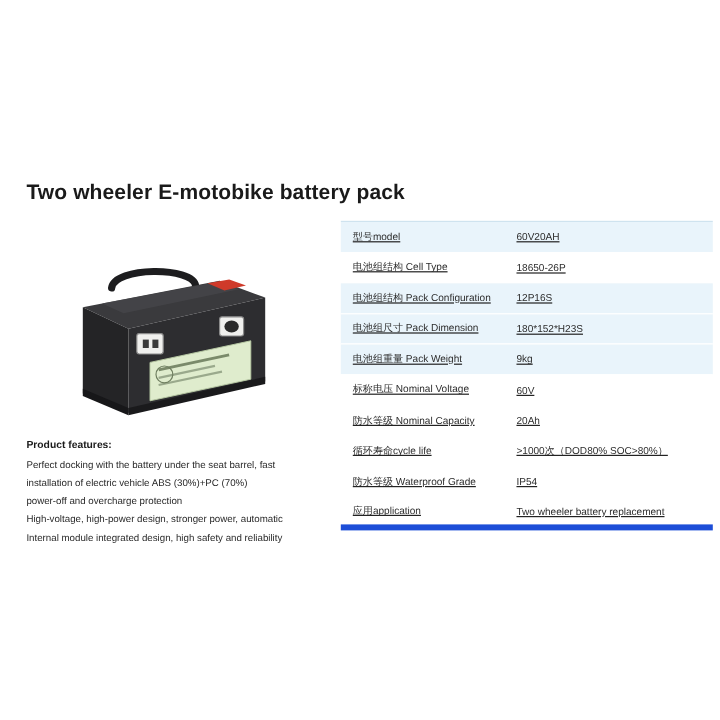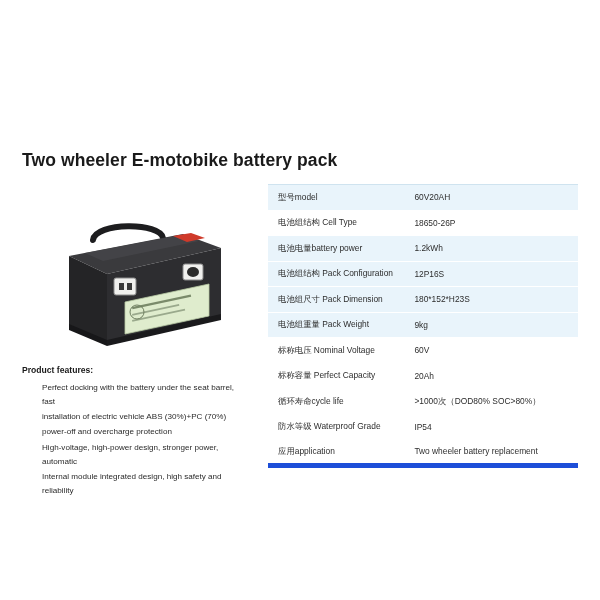--- a/index.html
+++ b/index.html
@@ -52,31 +52,31 @@
     line-height: 1.5;
   }
   .features-list {
     margin-top: 4px;
     font-size: 8.1px;
     line-height: 1.75;
     color: #2a2a2a;
   }
   .features-list div {
     margin-bottom: 1px;
-    margin-left: 20px;
   }
 
   
   .spec-table {
     position: absolute;
-    left: 268px;
+    left: 284px;
     top: 184px;
     width: 310px;
     border-collapse: collapse;
     font-size: 8.4px;
+    text-decoration: underline;
   }
   .spec-table tr {
     height: 25.5px;
   }
   .spec-table td {
     padding: 0 10px;
     vertical-align: middle;
     color: #2d2d2d;
     border-bottom: 1px solid #ffffff;
   }
@@ -154,41 +154,37 @@
     <tbody>
       <tr class="shaded first">
         <td class="key">型号model</td>
         <td class="val">60V20AH</td>
       </tr>
       <tr class="plain">
         <td class="key">电池组结构 Cell Type</td>
         <td class="val">18650-26P</td>
       </tr>
       <tr class="shaded">
-        <td class="key">电池电量battery power</td>
-        <td class="val">1.2kWh</td>
-      </tr>
-      <tr class="shaded">
         <td class="key">电池组结构 Pack Configuration</td>
         <td class="val">12P16S</td>
       </tr>
       <tr class="shaded">
         <td class="key">电池组尺寸 Pack Dimension</td>
         <td class="val">180*152*H23S</td>
       </tr>
       <tr class="shaded">
         <td class="key">电池组重量 Pack Weight</td>
         <td class="val">9kg</td>
       </tr>
       <tr class="plain">
         <td class="key">标称电压 Nominal Voltage</td>
         <td class="val">60V</td>
       </tr>
       <tr class="plain">
-        <td class="key">标称容量 Perfect Capacity</td>
+        <td class="key">防水等级 Nominal Capacity</td>
         <td class="val">20Ah</td>
       </tr>
       <tr class="plain">
         <td class="key">循环寿命cycle life</td>
         <td class="val">&gt;1000次（DOD80%  SOC&gt;80%）</td>
       </tr>
       <tr class="plain">
         <td class="key">防水等级 Waterproof Grade</td>
         <td class="val">IP54</td>
       </tr>

